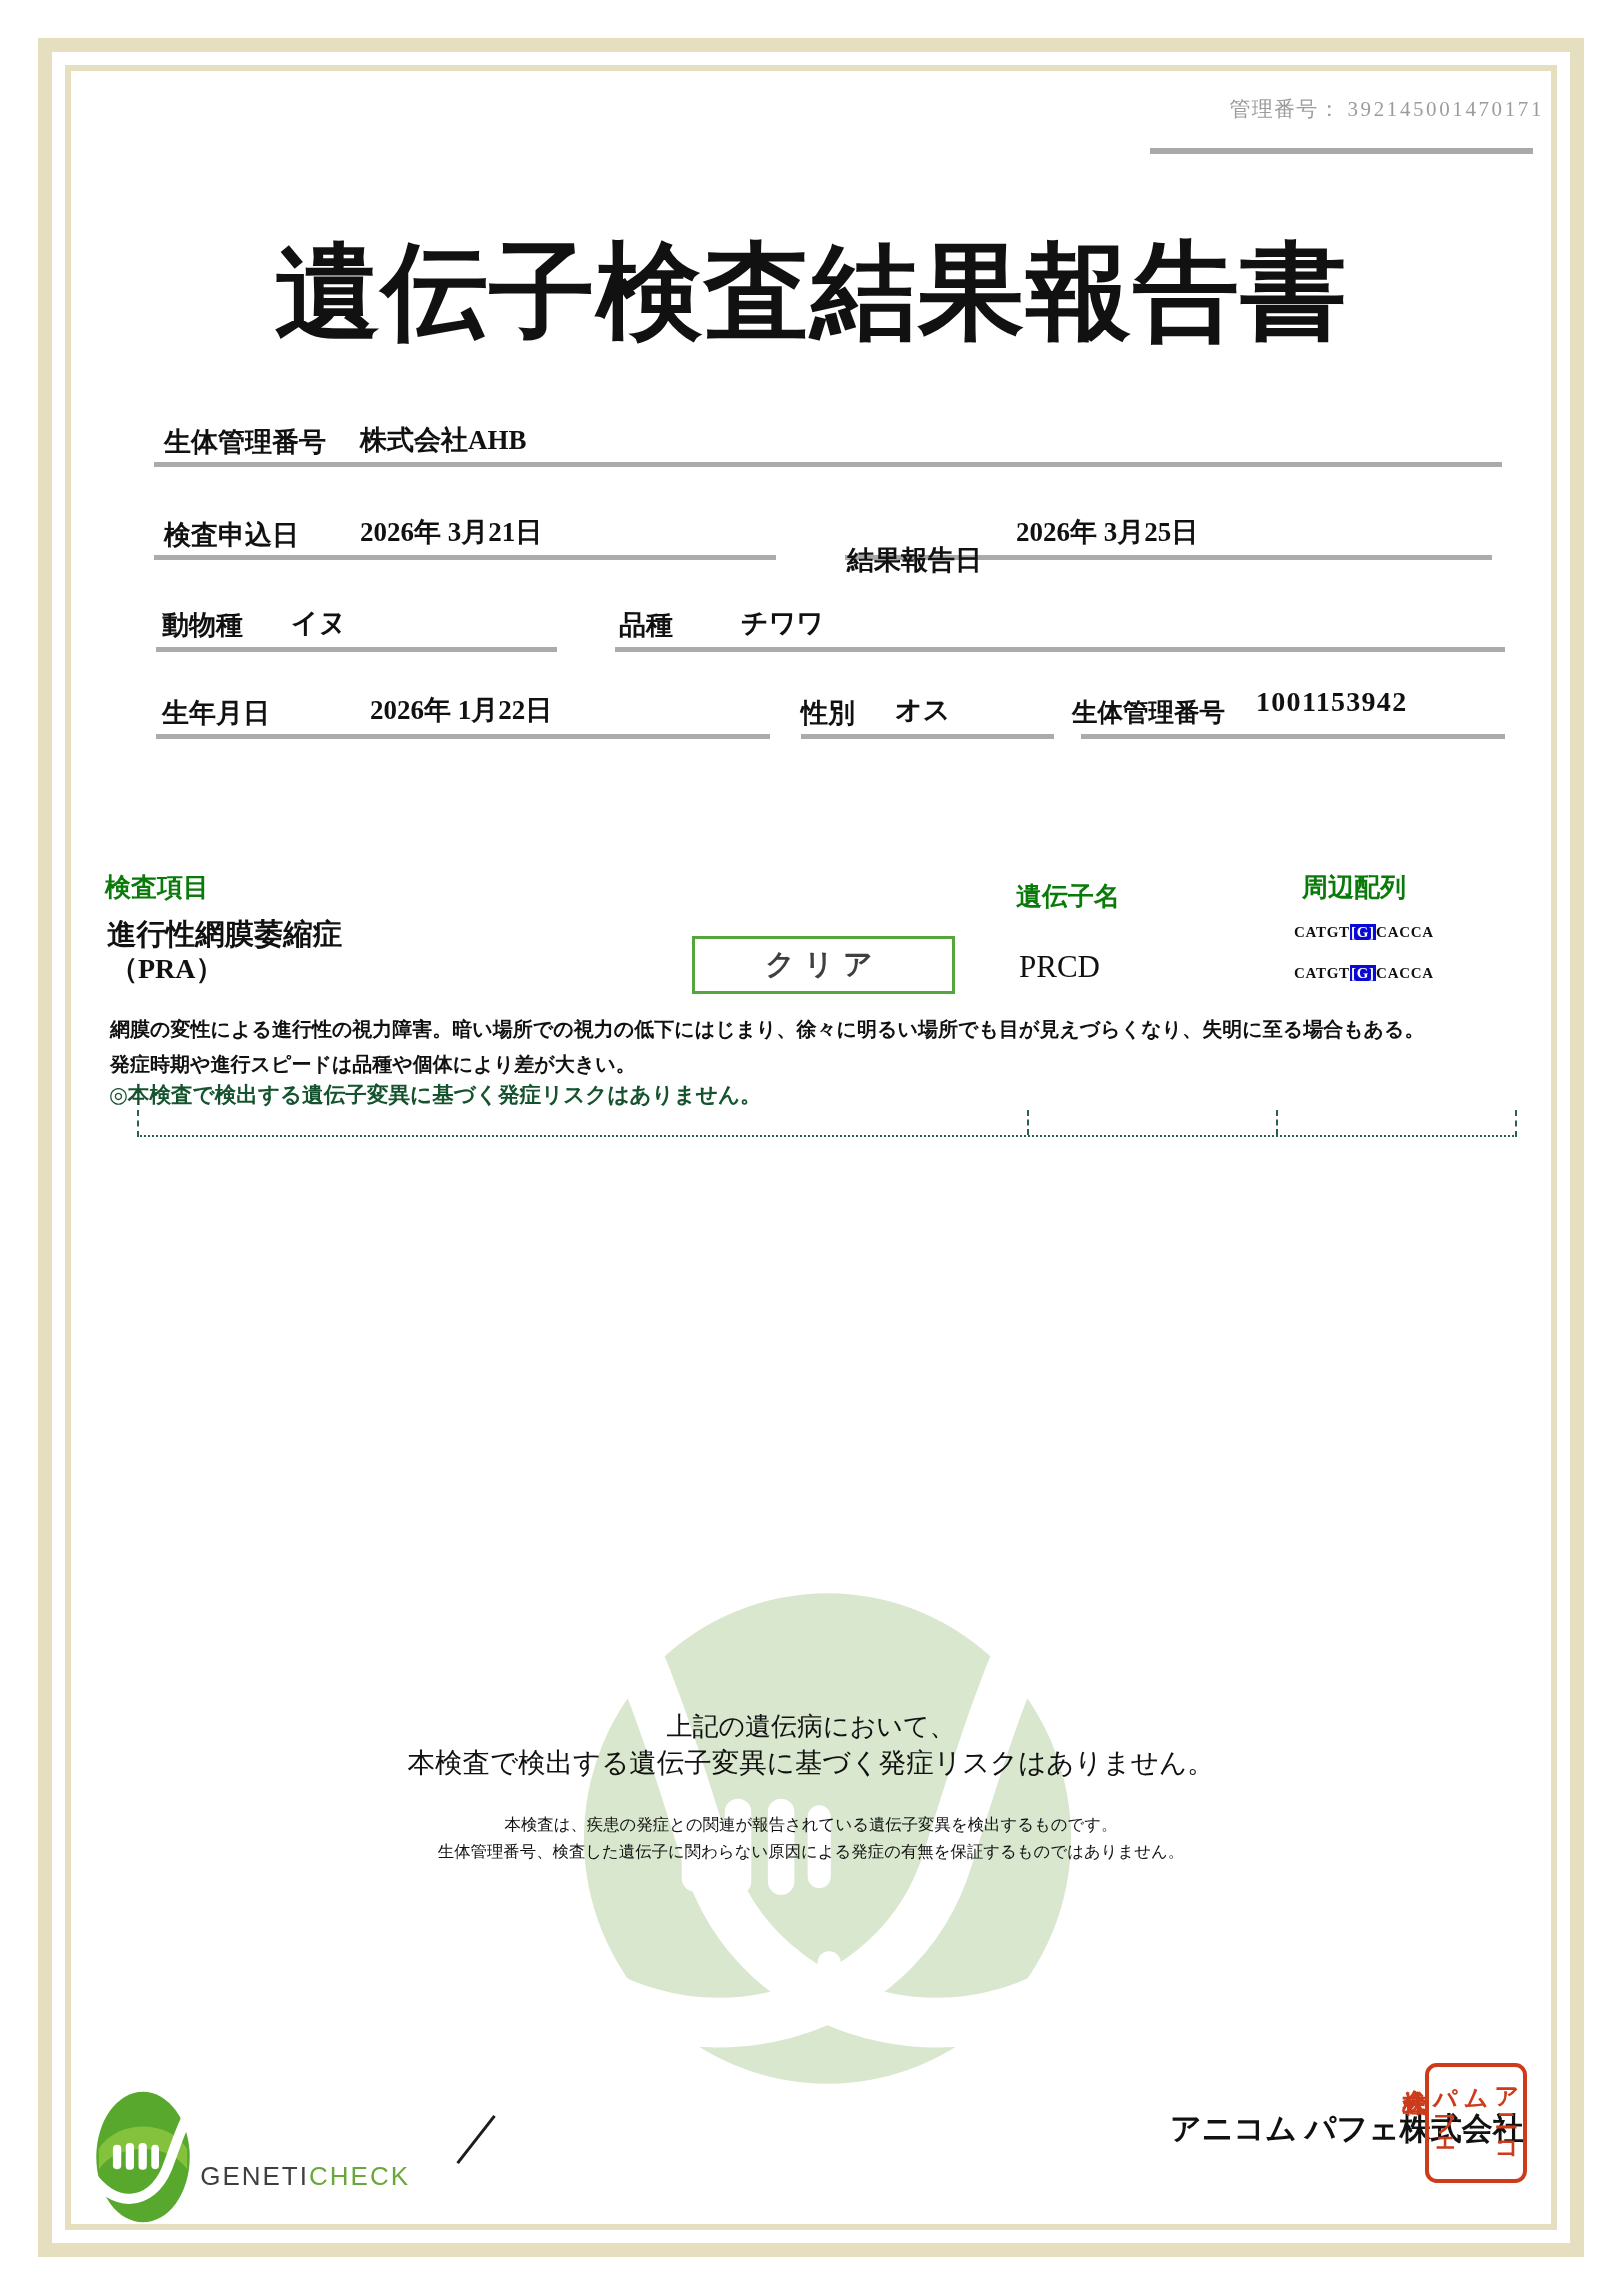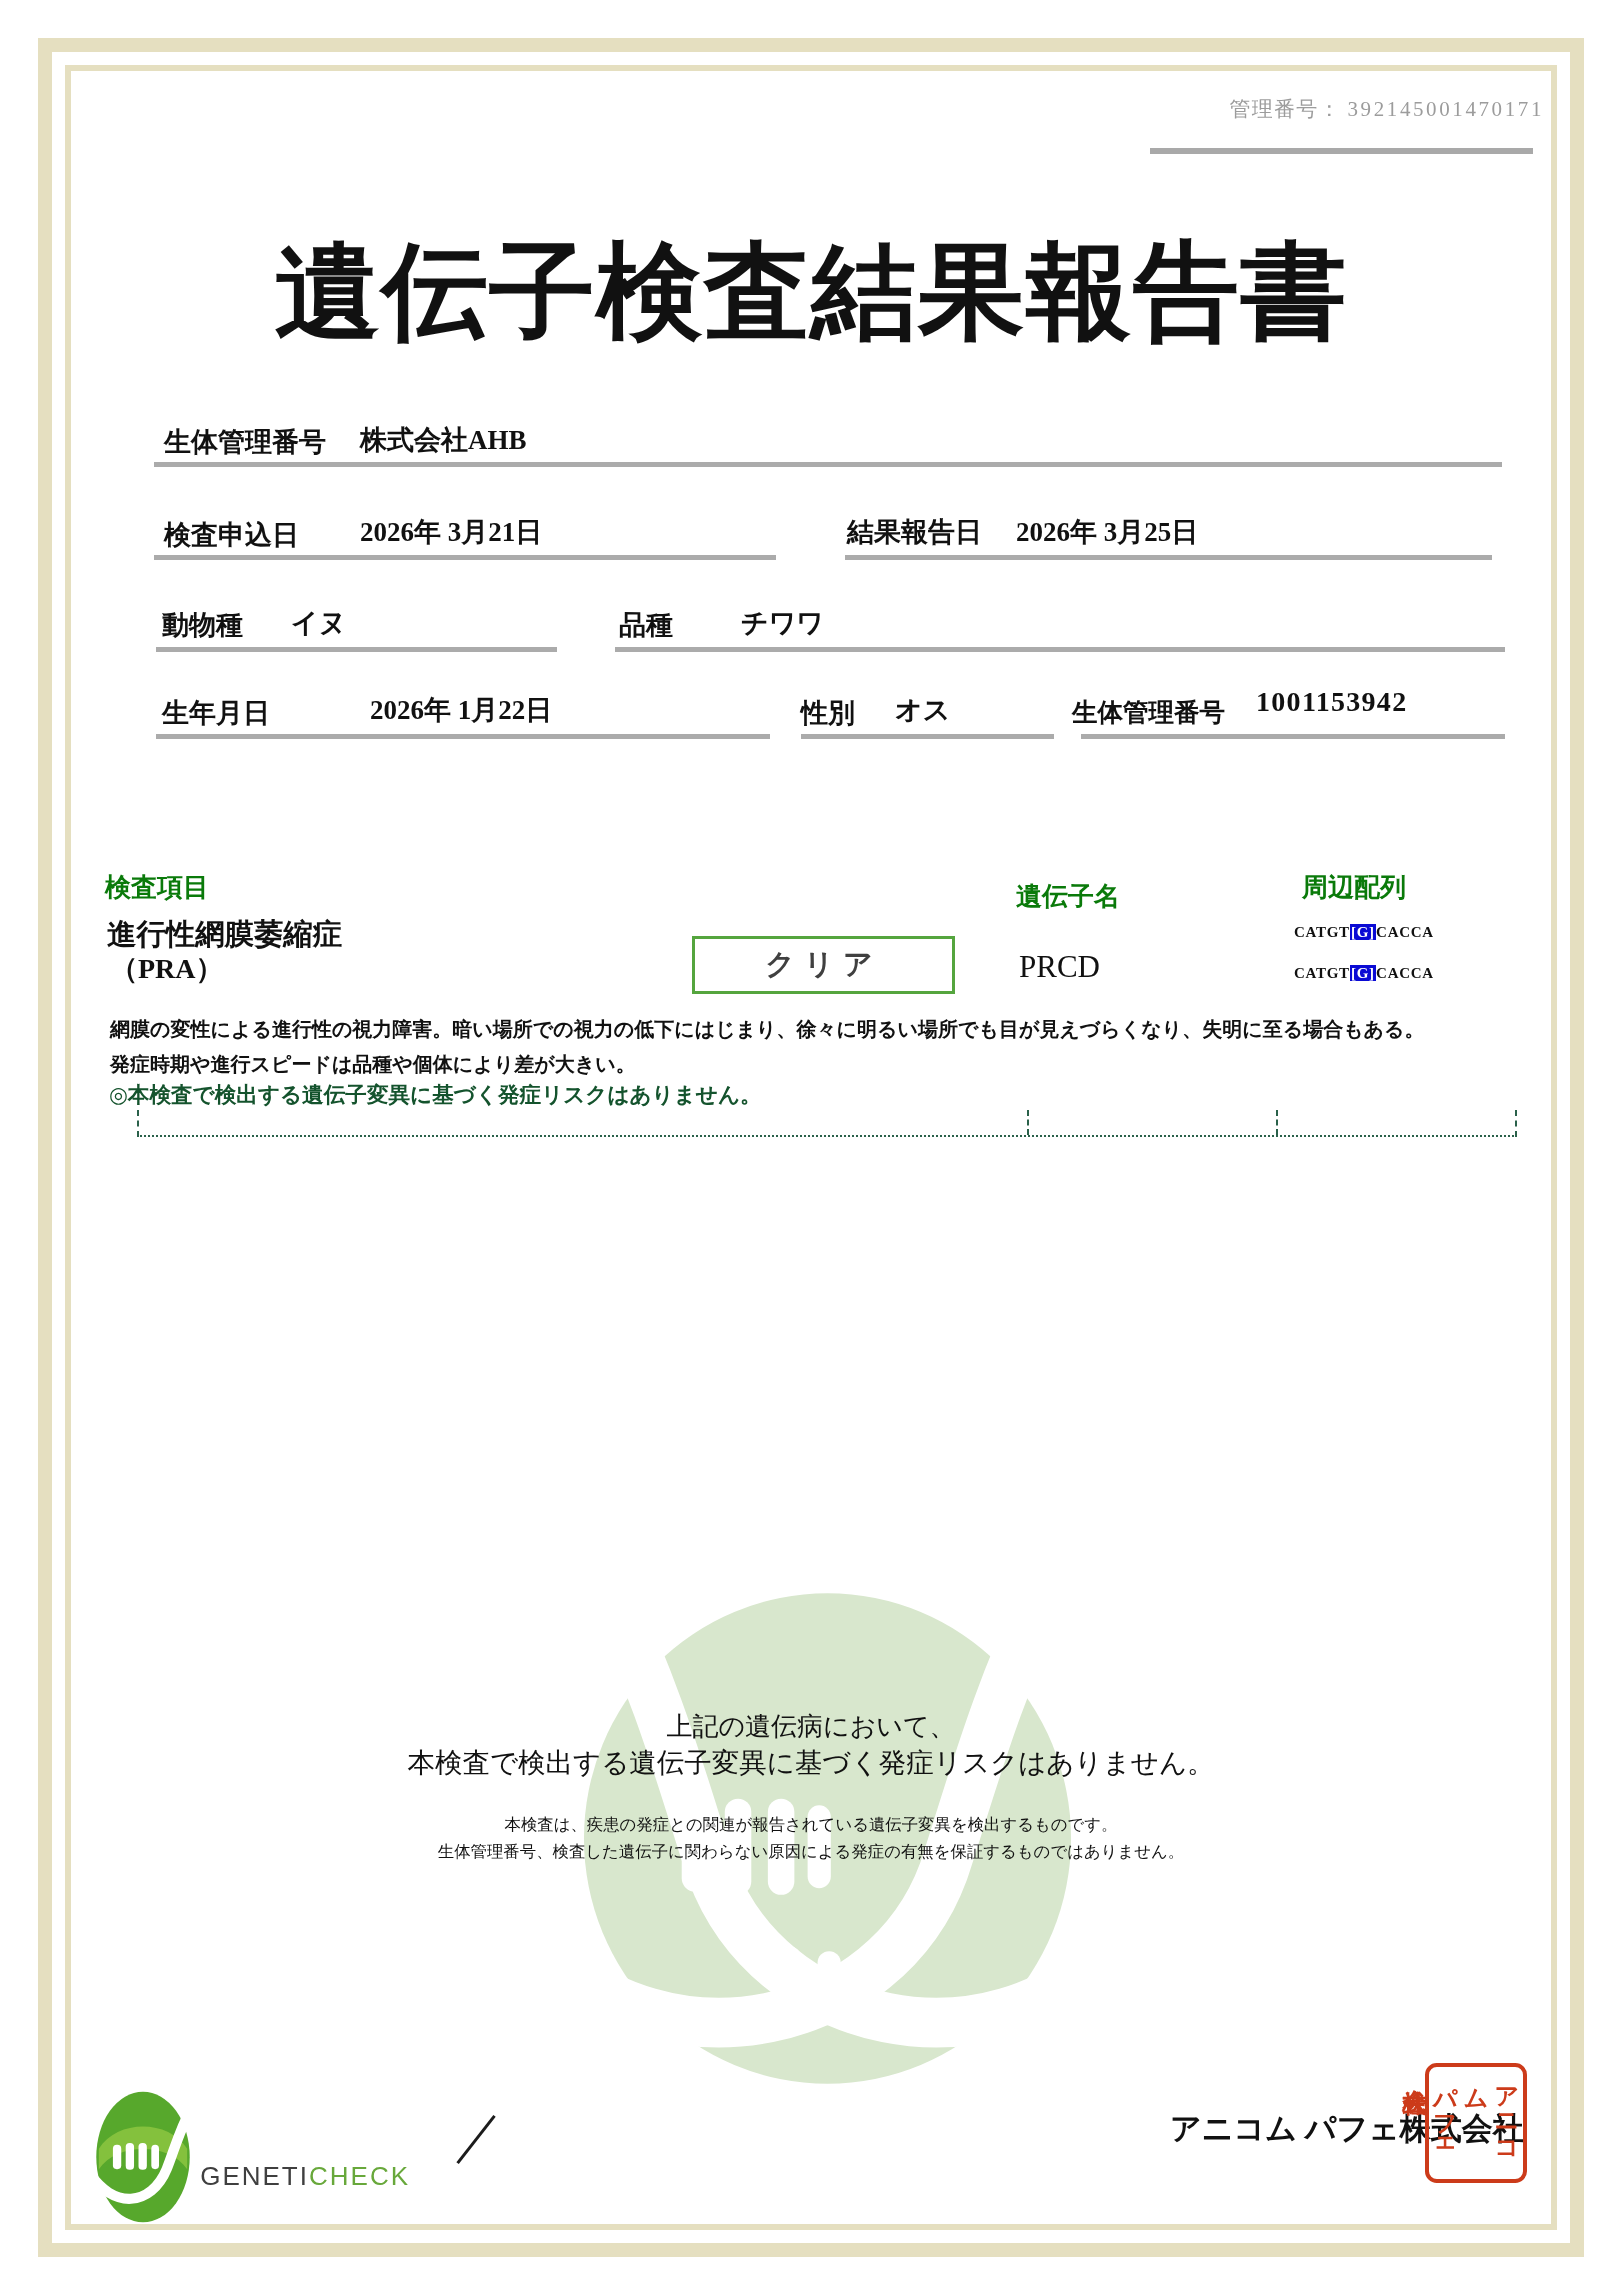--- a/index.html
+++ b/index.html
@@ -75,21 +75,21 @@
 
   <div class="abs title txt">遺伝子検査結果報告書</div>
 
   <div class="abs flabel txt" style="left:164px;top:424px;">生体管理番号</div>
   <div class="abs fvalue txt" style="left:360px;top:422px;">株式会社AHB</div>
   <div class="hr" style="left:154px;top:462px;width:1348px;"></div>
 
   <div class="abs flabel txt" style="left:164px;top:517px;">検査申込日</div>
   <div class="abs fvalue txt" style="left:360px;top:514px;">2026年 3月21日</div>
   <div class="hr" style="left:154px;top:555px;width:622px;"></div>
-  <div class="abs flabel txt" style="left:847px;top:514px;">結果報告日</div>
+  <div class="abs flabel txt" style="left:847px;top:542px;">結果報告日</div>
   <div class="abs fvalue txt" style="left:1016px;top:514px;">2026年 3月25日</div>
   <div class="hr" style="left:845px;top:555px;width:647px;"></div>
 
   <div class="abs flabel txt" style="left:162px;top:607px;">動物種</div>
   <div class="abs fvalue txt" style="left:291px;top:605px;">イヌ</div>
   <div class="hr" style="left:156px;top:647px;width:401px;"></div>
   <div class="abs flabel txt" style="left:619px;top:607px;">品種</div>
   <div class="abs fvalue txt" style="left:741px;top:605px;">チワワ</div>
   <div class="hr" style="left:615px;top:647px;width:890px;"></div>
 

